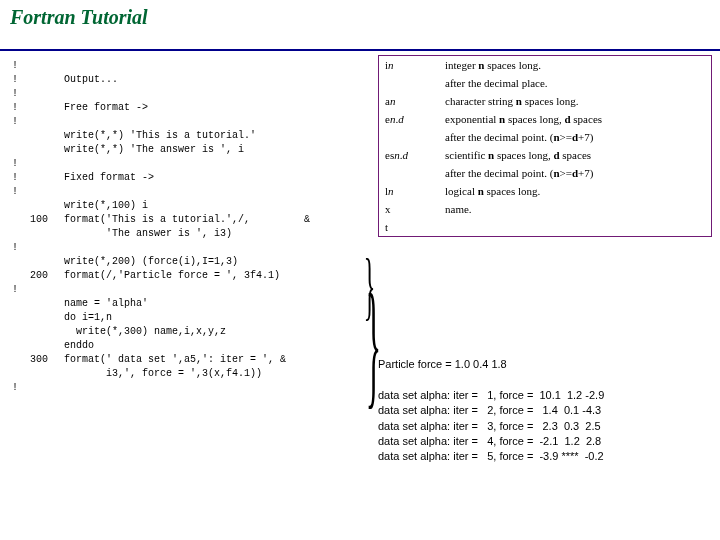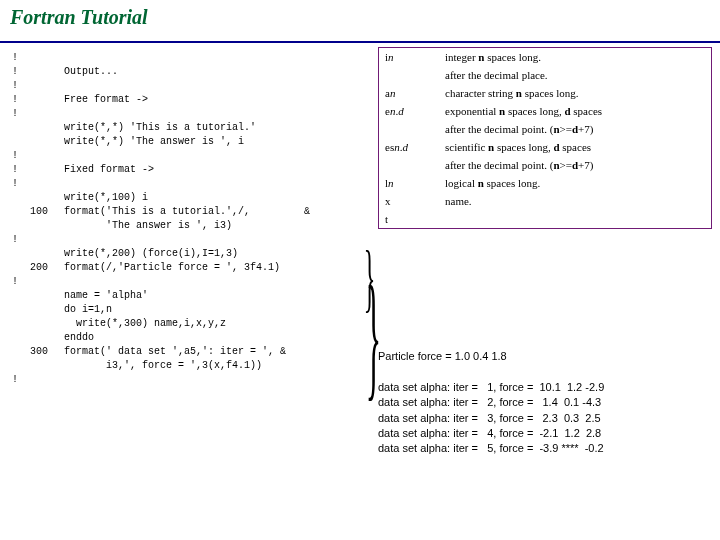--- a/index.html
+++ b/index.html
@@ -7,21 +7,21 @@
     padding: 0;
     width: 720px;
     height: 540px;
     font-family: "Times New Roman", serif;
     background: #fff;
     position: relative;
     overflow: hidden;
   }
   .header {
     border-bottom: 2px solid #00008b;
-    padding: 6px 10px 12px 10px;
+    padding: 6px 10px 20px 10px;
   }
   .title {
     font-size: 20px;
     font-weight: bold;
     font-style: italic;
     color: #006633;
   }
   .content {
     position: relative;
     width: 100%;

